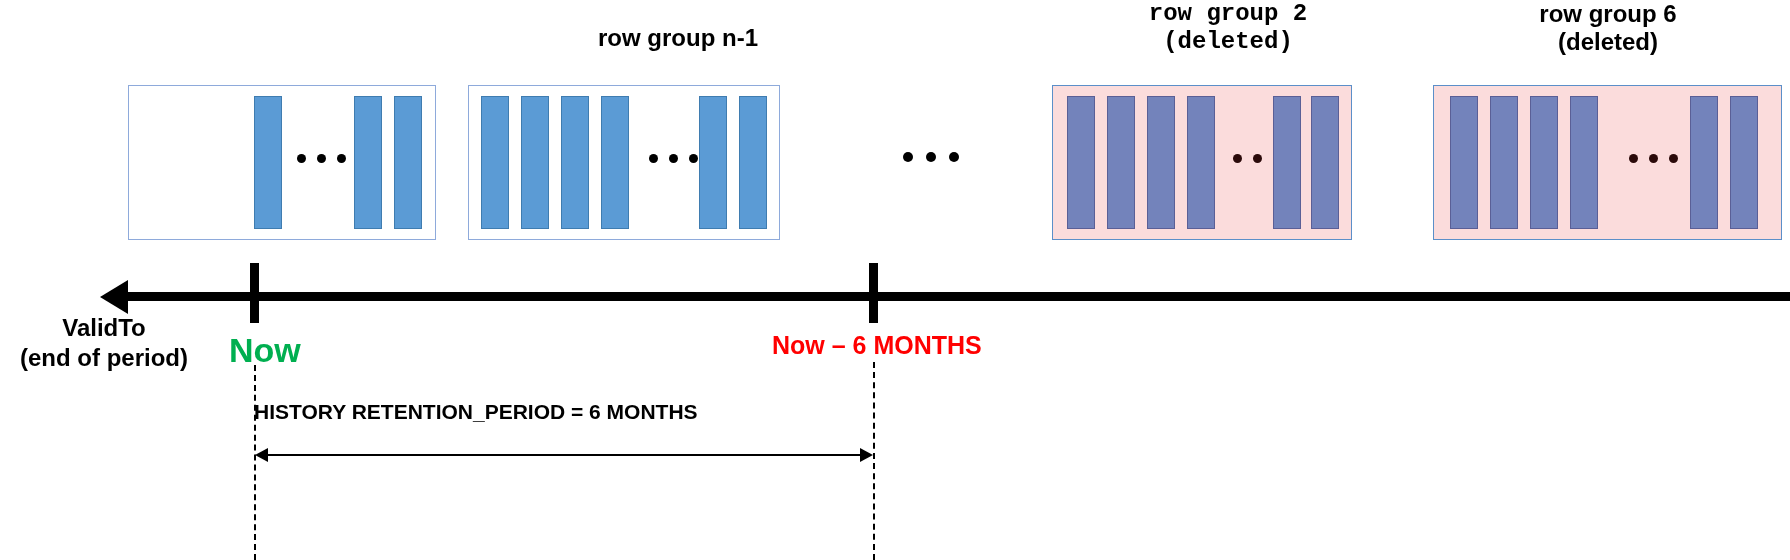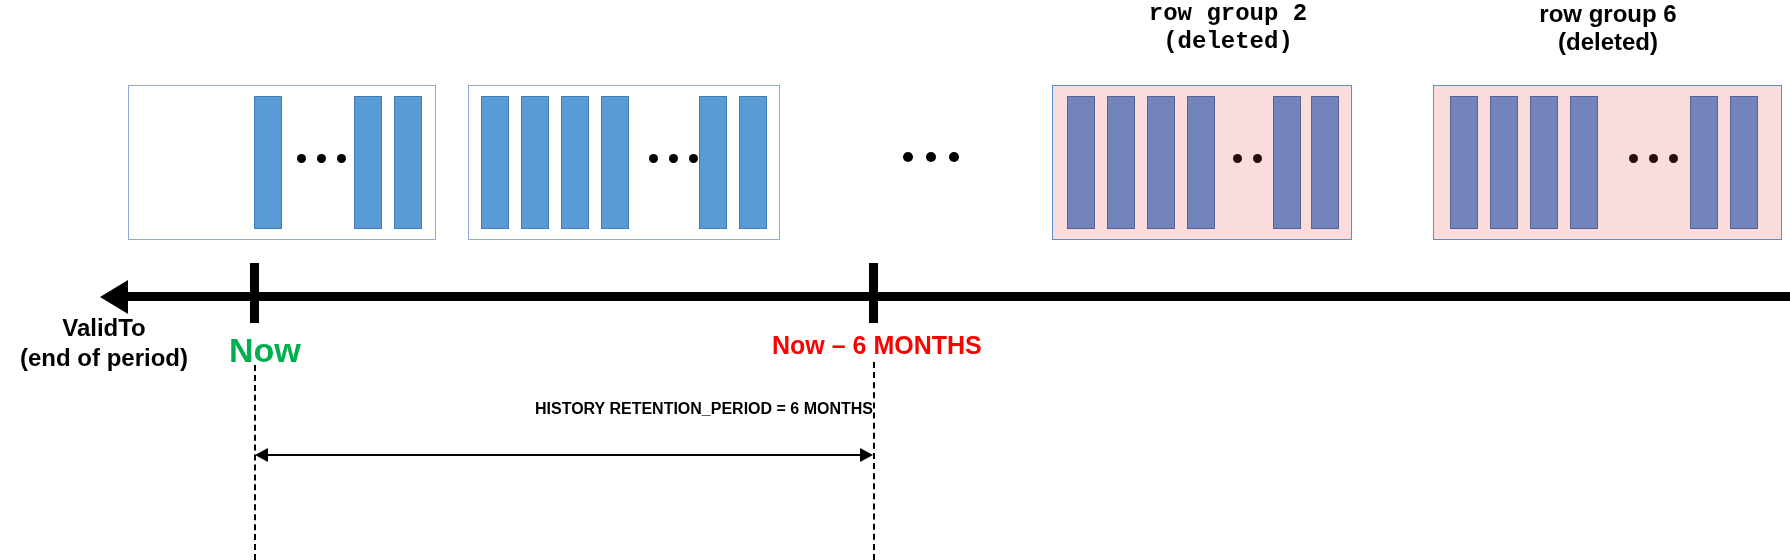--- a/index.html
+++ b/index.html
@@ -45,29 +45,30 @@
   .lbl-minus{position:absolute;font-weight:bold;font-size:25px;color:#ff0000;
              white-space:nowrap;}
 
   
   .vdash{position:absolute;width:0;border-left:2px dashed #000;}
   .ret-line{position:absolute;height:2px;background:#000;}
   .ret-head{position:absolute;width:0;height:0;
             border-top:7px solid transparent;border-bottom:7px solid transparent;}
   .ret-head.left{border-right:13px solid #000;}
   .ret-head.right{border-left:13px solid #000;}
-  .ret-text{position:absolute;font-weight:bold;font-size:16px;
-            white-space:nowrap;text-align:right;}
+  .ret-text{position:absolute;font-weight:bold;font-size:21px;
+            white-space:nowrap;text-align:left;}
 </style>
 </head>
 <body>
 
 <div class="stage">
 
 
+  <div class="group-title" style="left:468px;top:24px;width:420px;">row group n-1</div>
 
   <div class="group-title" style="left:1052px;top:0px;width:352px;font-family:Liberation Mono, monospace;">row group 2
 (deleted)</div>
 
   <div class="group-title" style="left:1433px;top:0px;width:350px;">row group 6
 (deleted)</div>
 
   <div class="group-box" style="left:128px;top:85px;width:308px;height:155px;">
     <div class="bar" style="left:125px;width:28px;"></div>
     <div class="dots" style="left:168px;top:68px;">

